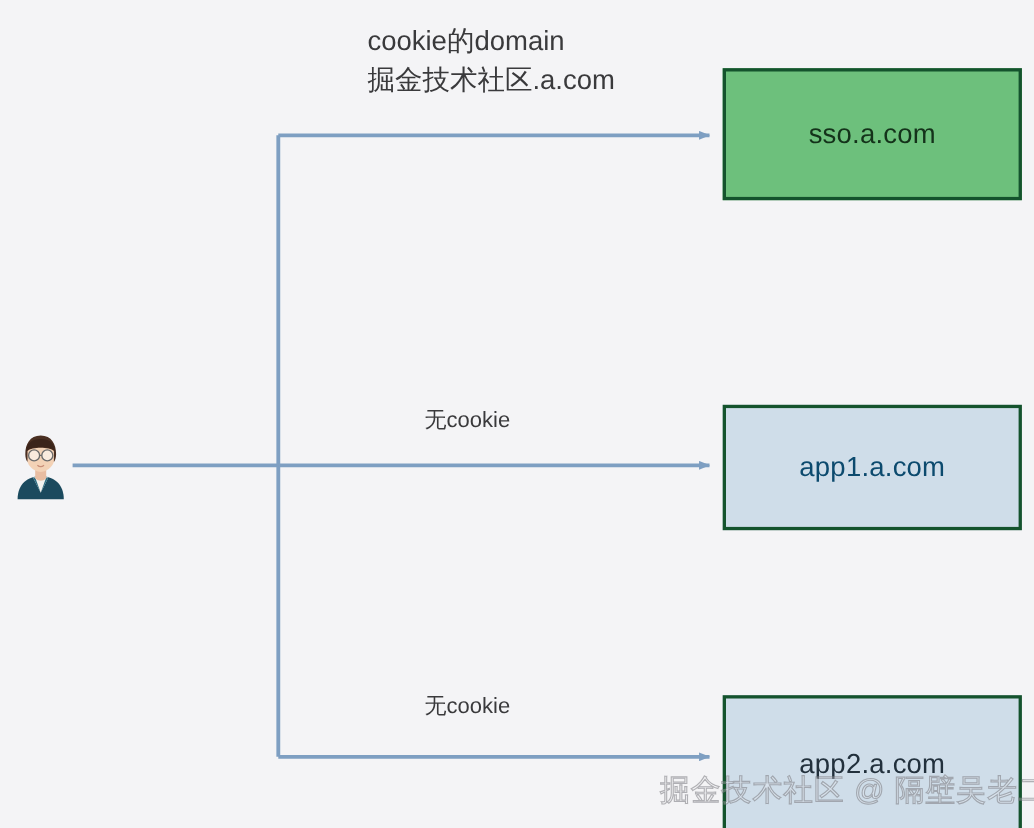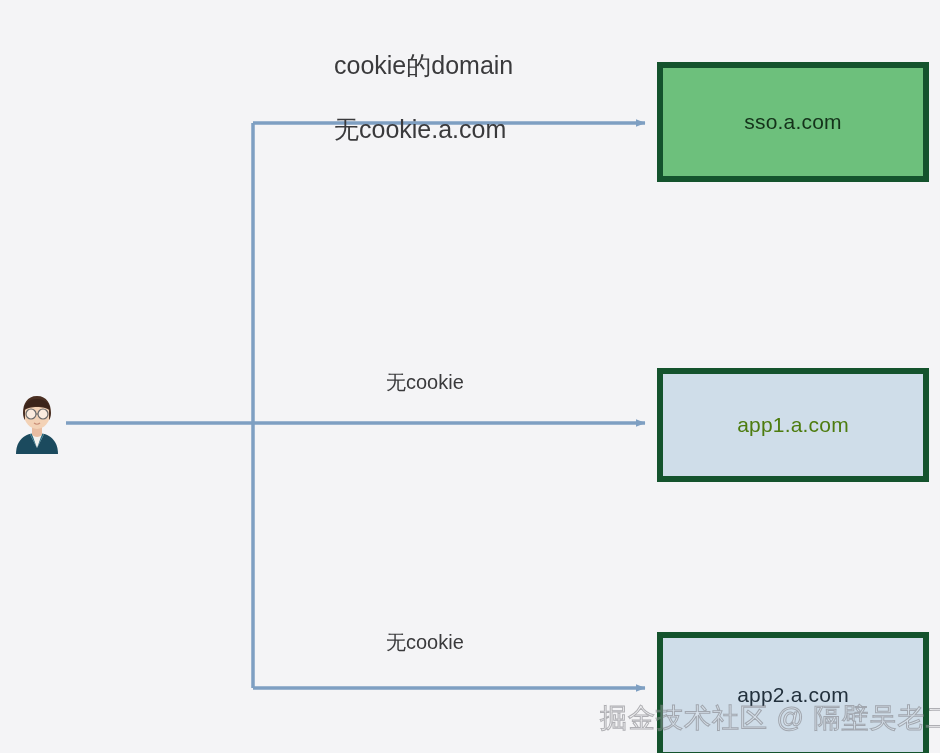--- a/index.html
+++ b/index.html
@@ -24,43 +24,43 @@
     position: absolute;
     left: 0;
     top: 0;
     width: 940px;
     height: 753px;
   }
   
   .node {
     position: absolute;
     box-sizing: border-box;
-    border: 6px solid #14532d;
+    border: 3px solid #14532d;
     display: flex;
     align-items: center;
     justify-content: center;
     color: #1d2b1d;
-    font-size: 21px;
+    font-size: 25px;
     letter-spacing: 0.2px;
   }
   .node-sso {
     left: 657px;
     top: 62px;
     width: 272px;
     height: 120px;
     background: #6dc07c;
     color: #14321a;
   }
   .node-app1 {
     left: 657px;
     top: 368px;
     width: 272px;
     height: 114px;
     background: #cfdde9;
-    color: #4d7c0f;
+    color: #0c4a6e;
   }
   .node-app2 {
     left: 657px;
     top: 632px;
     width: 272px;
     height: 126px;
     background: #cfdde9;
     color: #22303c;
   }
   
@@ -71,21 +71,20 @@
     line-height: 1.42;
     white-space: nowrap;
   }
   .label-cookie-domain {
     left: 334px;
     top: 20px;
     font-size: 25px;
   }
   .label-cookie-domain span {
     display: block;
-    margin-top: 28px;
   }
   .label-nocookie-app1 {
     left: 386px;
     top: 368px;
   }
   .label-nocookie-app2 {
     left: 386px;
     top: 628px;
   }
   
@@ -150,21 +149,21 @@
 
     <circle cx="19" cy="28" r="5" fill="#ffffff" fill-opacity="0.55" stroke="#6b6b6b" stroke-width="1.2"></circle>
     <circle cx="31" cy="28" r="5" fill="#ffffff" fill-opacity="0.55" stroke="#6b6b6b" stroke-width="1.2"></circle>
     <path d="M24,28 h2" stroke="#6b6b6b" stroke-width="1.2"></path>
 
     <path d="M22,37 q3,2.5 6,0" stroke="#c98f78" stroke-width="1.2" fill="none"></path>
   </svg>
 
   <div class="edge-label label-cookie-domain">
     <span>cookie的domain</span>
-    <span>无cookie.a.com</span>
+    <span>掘金技术社区.a.com</span>
   </div>
 
   <div class="edge-label label-nocookie-app1">无cookie</div>
 
   <div class="edge-label label-nocookie-app2">无cookie</div>
 
   <div class="node node-sso">
     <span>sso.a.com</span>
   </div>
 

